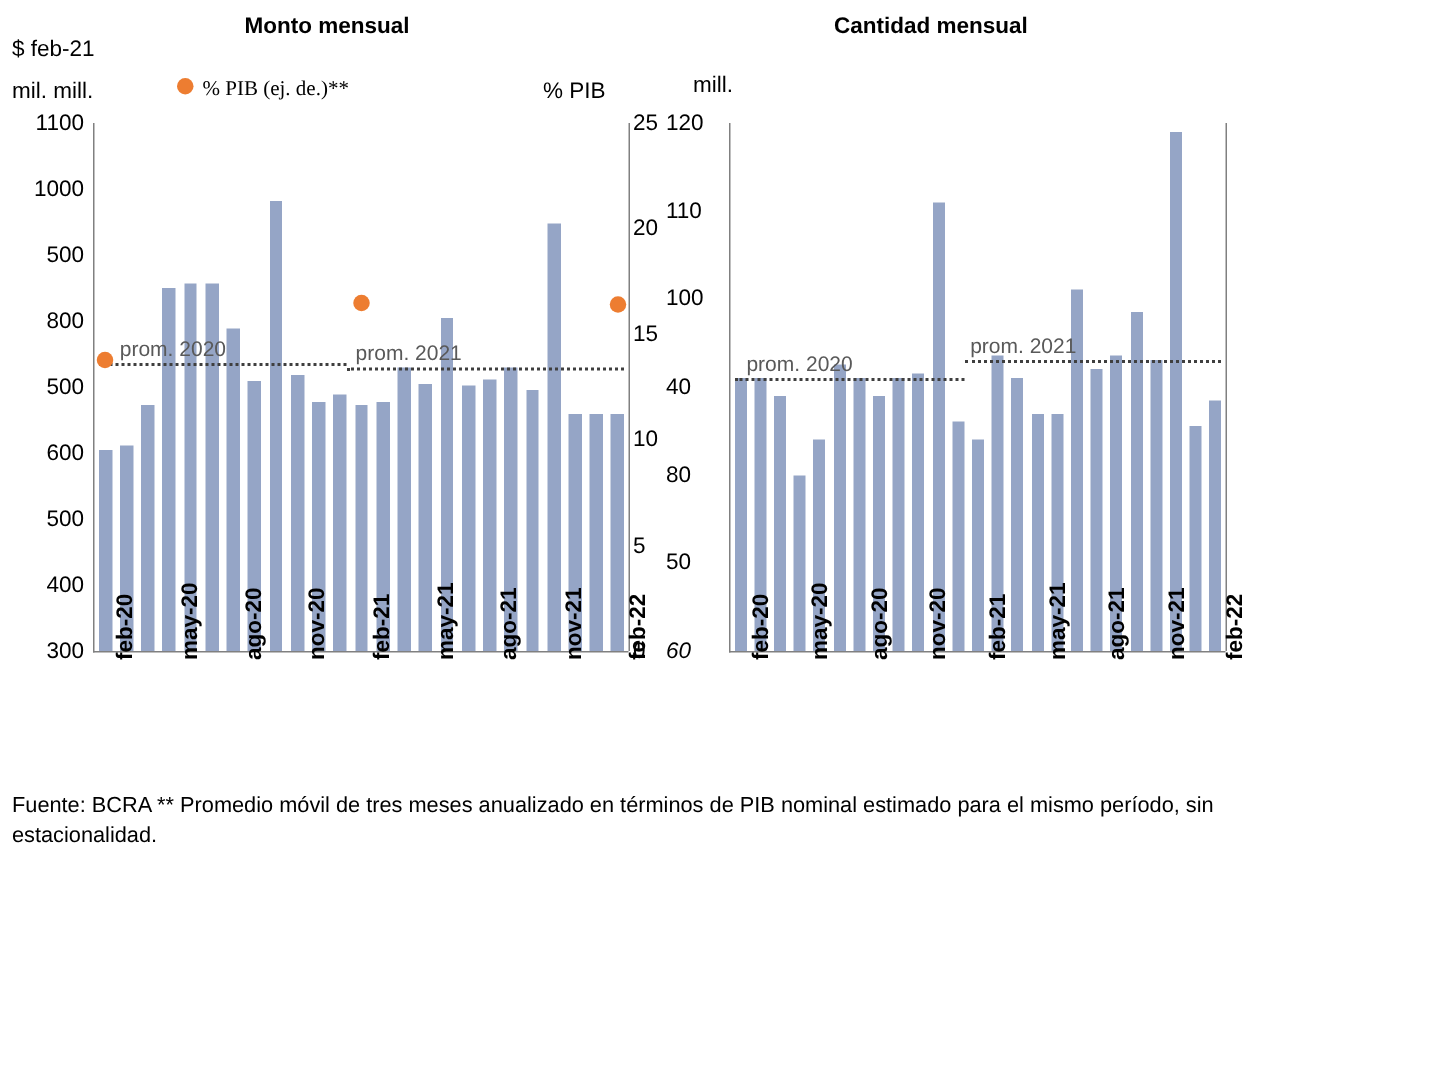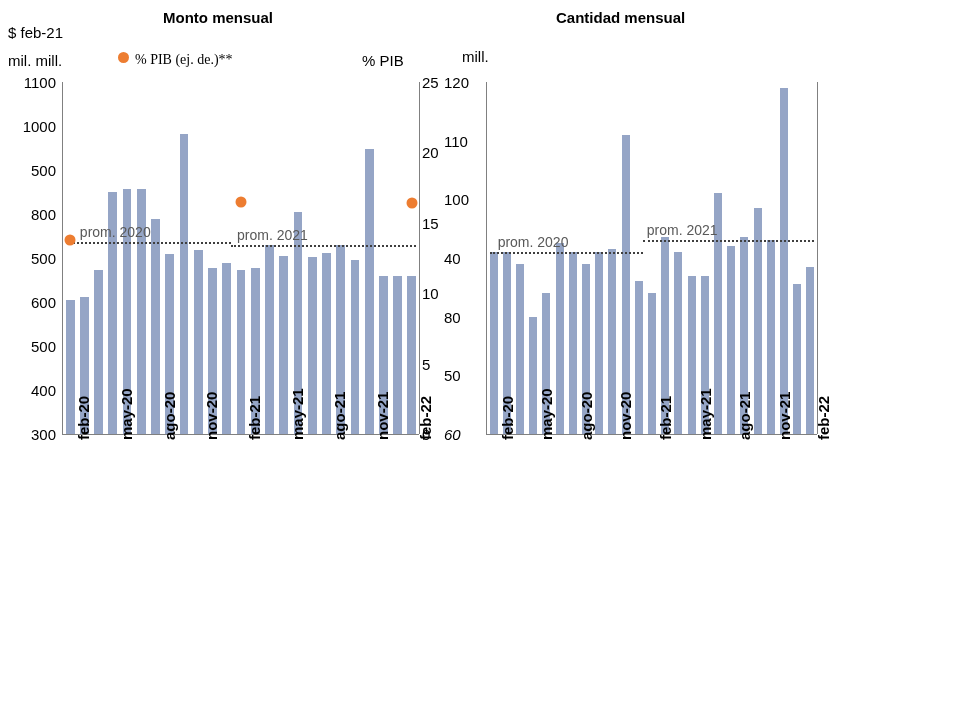--- a/index.html
+++ b/index.html
@@ -300,13 +300,14 @@
       <div class="xlab" style="left: 538.2px; top: 440px;">may-20</div>
       <div class="xlab" style="left: 577.8px; top: 440px;">ago-20</div>
       <div class="xlab" style="left: 617.4px; top: 440px;">nov-20</div>
       <div class="xlab" style="left: 657px; top: 440px;">feb-21</div>
       <div class="xlab" style="left: 696.6px; top: 440px;">may-21</div>
       <div class="xlab" style="left: 736.2px; top: 440px;">ago-21</div>
       <div class="xlab" style="left: 775.8px; top: 440px;">nov-21</div>
       <div class="xlab" style="left: 815.4px; top: 440px;">feb-22</div>
     </div>
 
+  <div id="source">Fuente: BCRA ** Promedio móvil de tres meses anualizado en términos de PIB nominal estimado para el mismo período, sin estacionalidad.</div>
 </div>
 
 </body></html>

